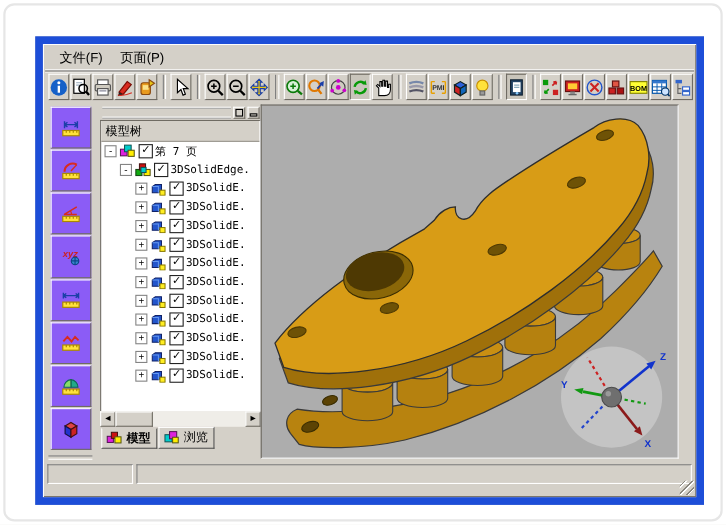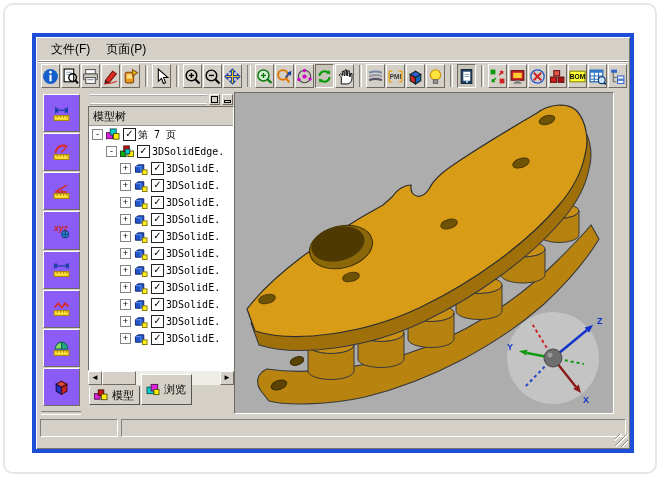--- a/index.html
+++ b/index.html
@@ -1,19 +1,19 @@
 <!DOCTYPE html>
 <html><head>
 <meta charset="utf-8">
 <style>
   html,body{margin:0;padding:0;background:#fff;width:660px;height:477px;overflow:hidden;
     font-family:"Liberation Sans","DejaVu Sans",sans-serif;}
   .frame{position:absolute;inset:3px;border:2px solid #e6e6e6;border-radius:10px;}
   .appwin{position:absolute;left:32px;top:33px;width:594px;height:412px;background:#D4D0C8;
-    border:4px solid #1d4ed8;box-shadow:inset 1px 1px 0 #fdfdfd, inset -1px -1px 0 #7a766e;}
+    border:7px solid #1d4ed8;box-shadow:inset 1px 1px 0 #fdfdfd, inset -1px -1px 0 #7a766e;}
   
   .menubar{position:absolute;left:2px;top:2px;right:2px;height:21px;display:flex;align-items:center;
     gap:2px;padding-left:6px;border-bottom:1px solid #fff;font-size:12px;color:#000;}
   .menuitem{padding:2px 7px;}
   
   .toolbar{position:absolute;left:2px;top:24px;right:2px;height:28px;display:flex;align-items:center;
     padding-left:3px;border-top:1px solid #808080;box-shadow:inset 0 1px 0 #fff;}
   .tbtn{width:25px;height:24px;background:#D4D0C8;border:1px solid;border-color:#fff #6f6b63 #6f6b63 #fff;
     display:flex;align-items:center;justify-content:center;margin-right:1px;box-sizing:border-box;}
   .tbtn.pressed{border-color:#6f6b63 #fff #fff #6f6b63;background:#c9c5bb;}
@@ -44,22 +44,22 @@
   .cbx{width:11px;height:11px;border:1px solid #222;background:#fff;font-size:10px;line-height:10px;
     text-align:center;color:#000;flex:none;margin:0 2px;}
   .ic13{width:16px;height:13px;flex:none;}
   .tlabel{font:10px "DejaVu Sans Mono","Liberation Mono",monospace;color:#000;white-space:nowrap;}
   .hscroll{position:absolute;left:0;right:0;bottom:20px;height:14px;background:#efede8;display:flex;}
   .sarrow{width:14px;height:14px;background:#D4D0C8;border:1px solid;border-color:#fff #6f6b63 #6f6b63 #fff;
     font-size:8px;line-height:12px;text-align:center;color:#000;box-sizing:border-box;flex:none;}
   .sthumb{width:34px;height:14px;background:#D4D0C8;border:1px solid;border-color:#fff #6f6b63 #6f6b63 #fff;box-sizing:border-box;}
   .tabs{position:absolute;left:0;bottom:0;height:20px;display:flex;align-items:flex-end;gap:1px;padding-left:1px;}
   .tab{display:flex;align-items:center;gap:3px;background:#D4D0C8;border:1px solid;
-    border-color:#fff #555 #555 #fff;padding:1px 5px 2px 3px;font-size:11px;color:#000;height:31px;box-sizing:border-box;}
-  .tab.active{height:19px;border-top-color:#D4D0C8;}
+    border-color:#fff #555 #555 #fff;padding:1px 5px 2px 3px;font-size:11px;color:#000;height:20px;box-sizing:border-box;}
+  .tab.active{height:19px;border-top-color:#D4D0C8;font-weight:bold;}
   
   .viewport{position:absolute;left:198px;top:55px;width:378px;height:320px;background:#ADADAD;
     border:1px solid;border-color:#6f6b63 #fff #fff #6f6b63;box-sizing:content-box;}
   
   .statusbar{position:absolute;left:2px;right:2px;bottom:10px;height:22px;display:flex;align-items:center;gap:3px;padding:0 2px;}
   .scell{border:1px solid;border-color:#808080 #fff #fff #808080;background:#D4D0C8;height:18px;
     font:11px "DejaVu Sans Mono","Liberation Mono",monospace;color:#000;padding:2px 4px 0 4px;box-sizing:border-box;}
   .grip{position:absolute;right:2px;bottom:2px;width:13px;height:13px;
     background:repeating-linear-gradient(135deg,transparent 0 3px,#8a867e 3px 4px,#fff 4px 5px);}
 </style>

